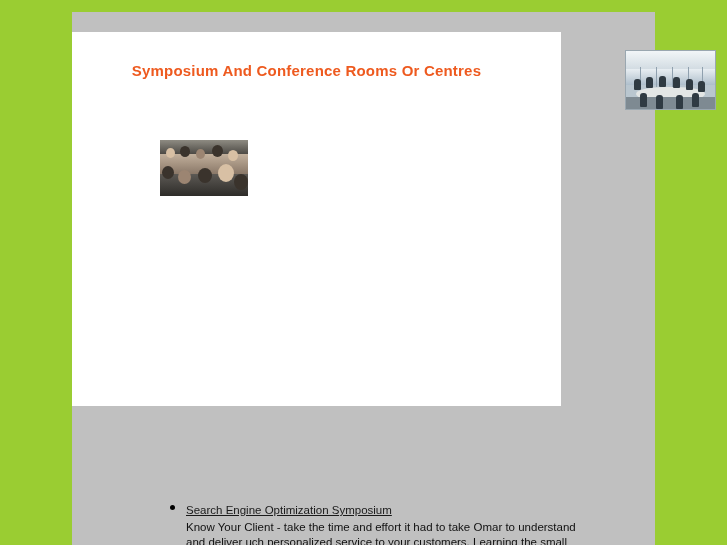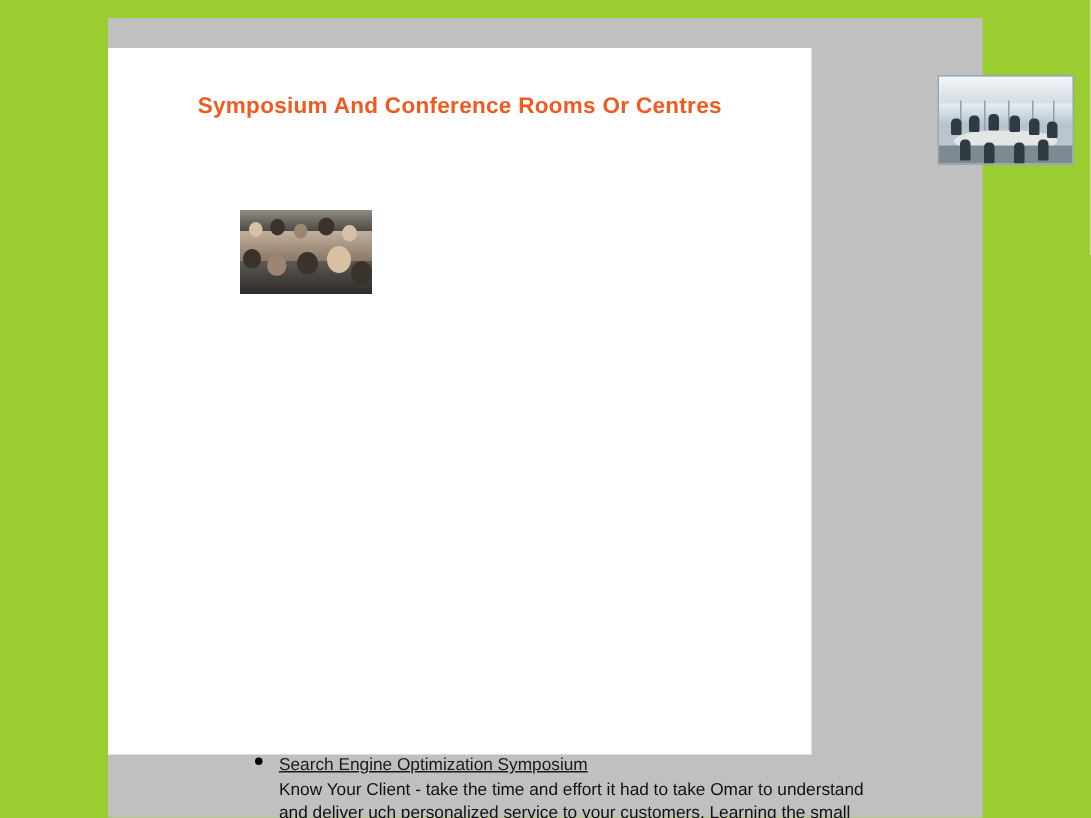--- a/index.html
+++ b/index.html
@@ -19,22 +19,23 @@
     top: 12px;
     width: 583px;
     height: 533px;
     background: #c0c0c0;
   }
   #content {
     position: absolute;
     left: 0px;
     top: 20px;
     width: 469px;
-    height: 471px;
+    height: 374px;
     background: #ffffff;
+    padding-left: 20px;
   }
   #page-title {
     position: absolute;
     left: 0;
     top: 30px;
     width: 469px;
     text-align: center;
     color: #ee5a1f;
     font-size: 15px;
     font-weight: bold;

